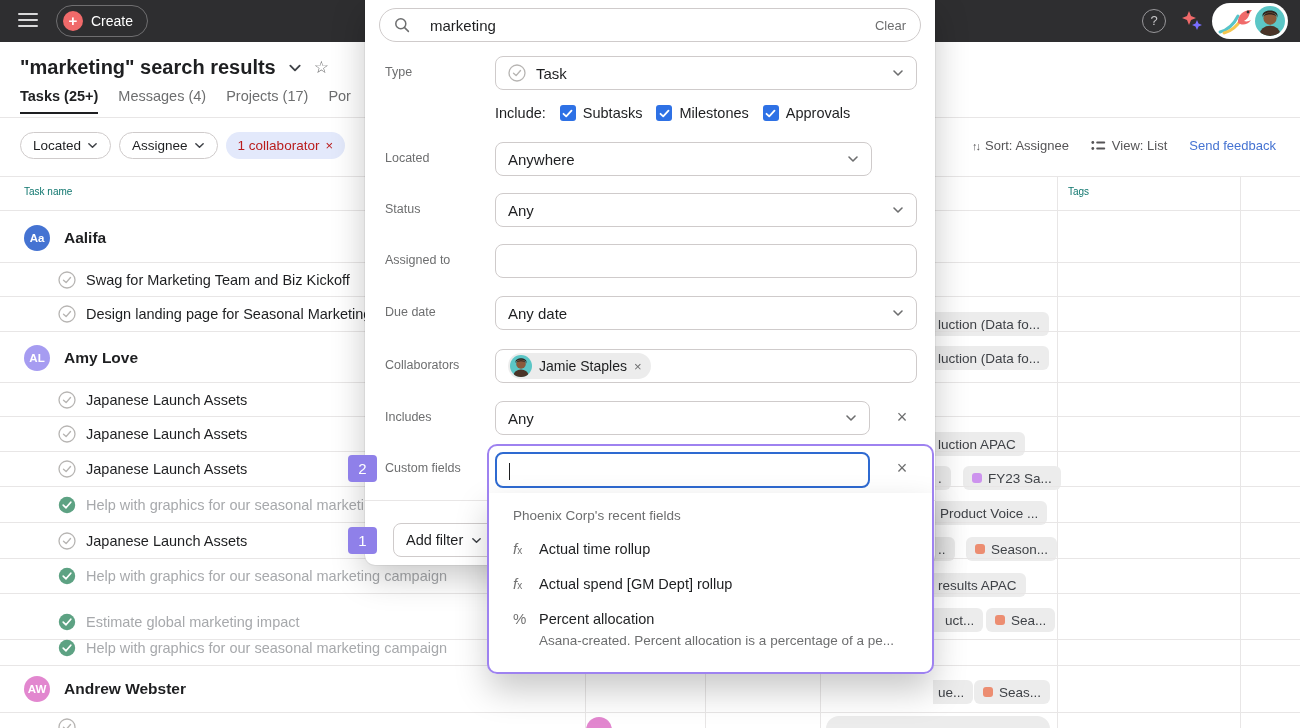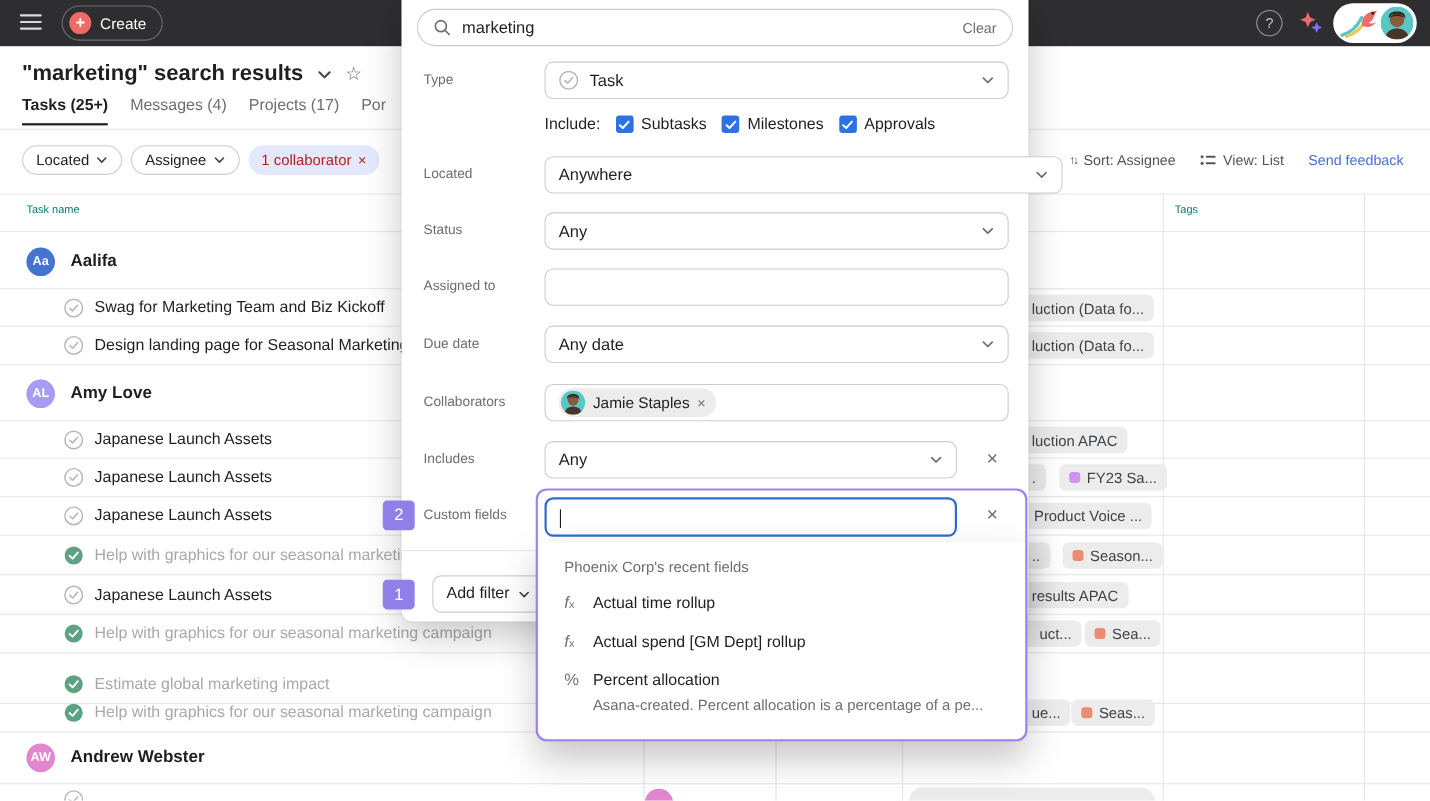--- a/index.html
+++ b/index.html
@@ -38,27 +38,27 @@
 
   
   .col-head { position:absolute; font-size:10px; color:#0f766e; z-index:0; }
   .trow { position:absolute; left:0; width:1300px; border-bottom:1px solid #e8e6e6; display:flex; align-items:center; z-index:0; background:transparent; }
   .trow.bt { border-top:1px solid #e8e6e6; }
   .grow { position:absolute; left:0; width:1300px; display:flex; align-items:center; z-index:0; }
   .avatar { border-radius:50%; color:#fff; font-weight:700; display:flex; align-items:center; justify-content:center; }
   .gname { font-size:15.5px; font-weight:700; margin-left:14px; }
   .task-name { font-size:14.5px; margin-left:10px; white-space:nowrap; }
   .task-name.done { color:#a7a9ac; }
-  .chip-tag { position:absolute; height:24px; background:#ececec; border-radius:6px; display:flex; align-items:center; gap:6px; padding:0 9px; font-size:13.5px; color:#3f4247; white-space:nowrap; }
+  .chip-tag { position:absolute; height:24px; background:#ececec; border-radius:6px; display:flex; align-items:center; gap:6px; padding:0 9px; font-size:13.5px; color:#3f4247; white-space:nowrap;margin-top:44px; }
   .chip-tag.cut { border-radius:0 6px 6px 0; padding-left:5px; }
   .tag-dot { width:10px; height:10px; border-radius:3px; }
 
   
   .panel { position:absolute; left:365px; top:0; width:570px; height:565px; background:#fff; border-radius:0 0 10px 10px; box-shadow:0 0 0 1px rgba(0,0,0,.05), 0 12px 34px rgba(0,0,0,.22); z-index:10; }
-  .search-row { position:absolute; left:14px; top:8px; width:542px; height:34px; border:1px solid #cfcbcb; border-radius:17px; display:flex; align-items:center; padding:0 14px; gap:10px; }
+  .search-row { position:absolute; left:14px; top:8px; width:542px; height:34px; border:1px solid #cfcbcb; border-radius:17px; display:flex; align-items:center; padding:0 14px; gap:20px; }
   .search-row input { border:none; outline:none; flex:1; font-size:15px; color:#1e1f21; font-family:inherit; background:transparent; }
   .clear-link { font-size:13px; color:#6d6e6f; cursor:pointer; }
   .f-label { position:absolute; left:20px; width:105px; font-size:12.5px; color:#6d6e6f; }
   .f-control { position:absolute; left:130px; height:34px; border:1px solid #cfcbcb; border-radius:8px; background:#fff; display:flex; align-items:center; padding:0 12px; gap:10px; font-size:15px; cursor:pointer; }
   .f-chevron { position:absolute; right:12px; }
   .x-btn { position:absolute; width:20px; height:20px; font-size:18px; color:#6d6e6f; line-height:18px; text-align:center; cursor:pointer; }
   .include-row { position:absolute; left:130px; display:flex; align-items:center; gap:14px; font-size:14.5px; }
   .checkline { display:flex; align-items:center; gap:7px; cursor:pointer; }
   .checkbox { width:16px; height:16px; border-radius:3px; background:#2e71e5; display:flex; align-items:center; justify-content:center; }
   .collab-chip { height:26px; background:#ececec; border-radius:13px; display:flex; align-items:center; gap:7px; padding:0 9px 0 2px; font-size:14px; cursor:default; }
@@ -405,21 +405,21 @@
           <span class="checkline">
                  <span class="checkbox">
               <svg width="11" height="11" viewBox="0 0 11 11">
                 <path d="M1.5 5.8 L4.2 8.4 L9.5 2.6" stroke="#fff" stroke-width="1.8" fill="none" stroke-linecap="round" stroke-linejoin="round"></path>
               </svg>
             </span>
                  <span>Approvals</span>
           </span>
         </div>
         <div class="f-label" style="top: 151px;">Located</div>
-        <div class="f-control" style="top: 142px; width: 471px;">
+        <div class="f-control" style="top: 142px; width: 377px;">
           <span>Anywhere</span>
           <span class="f-chevron">
             <svg width="12" height="12" viewBox="0 0 12 12">
               <path d="M2 4 L6 8 L10 4" stroke="#6d6e6f" stroke-width="1.6" fill="none" stroke-linecap="round" stroke-linejoin="round"></path>
             </svg>
           </span>
         </div>
         <div class="f-label" style="top: 202px;">Status</div>
         <div class="f-control" style="top: 193px; width: 422px;">
           <span>Any</span>

